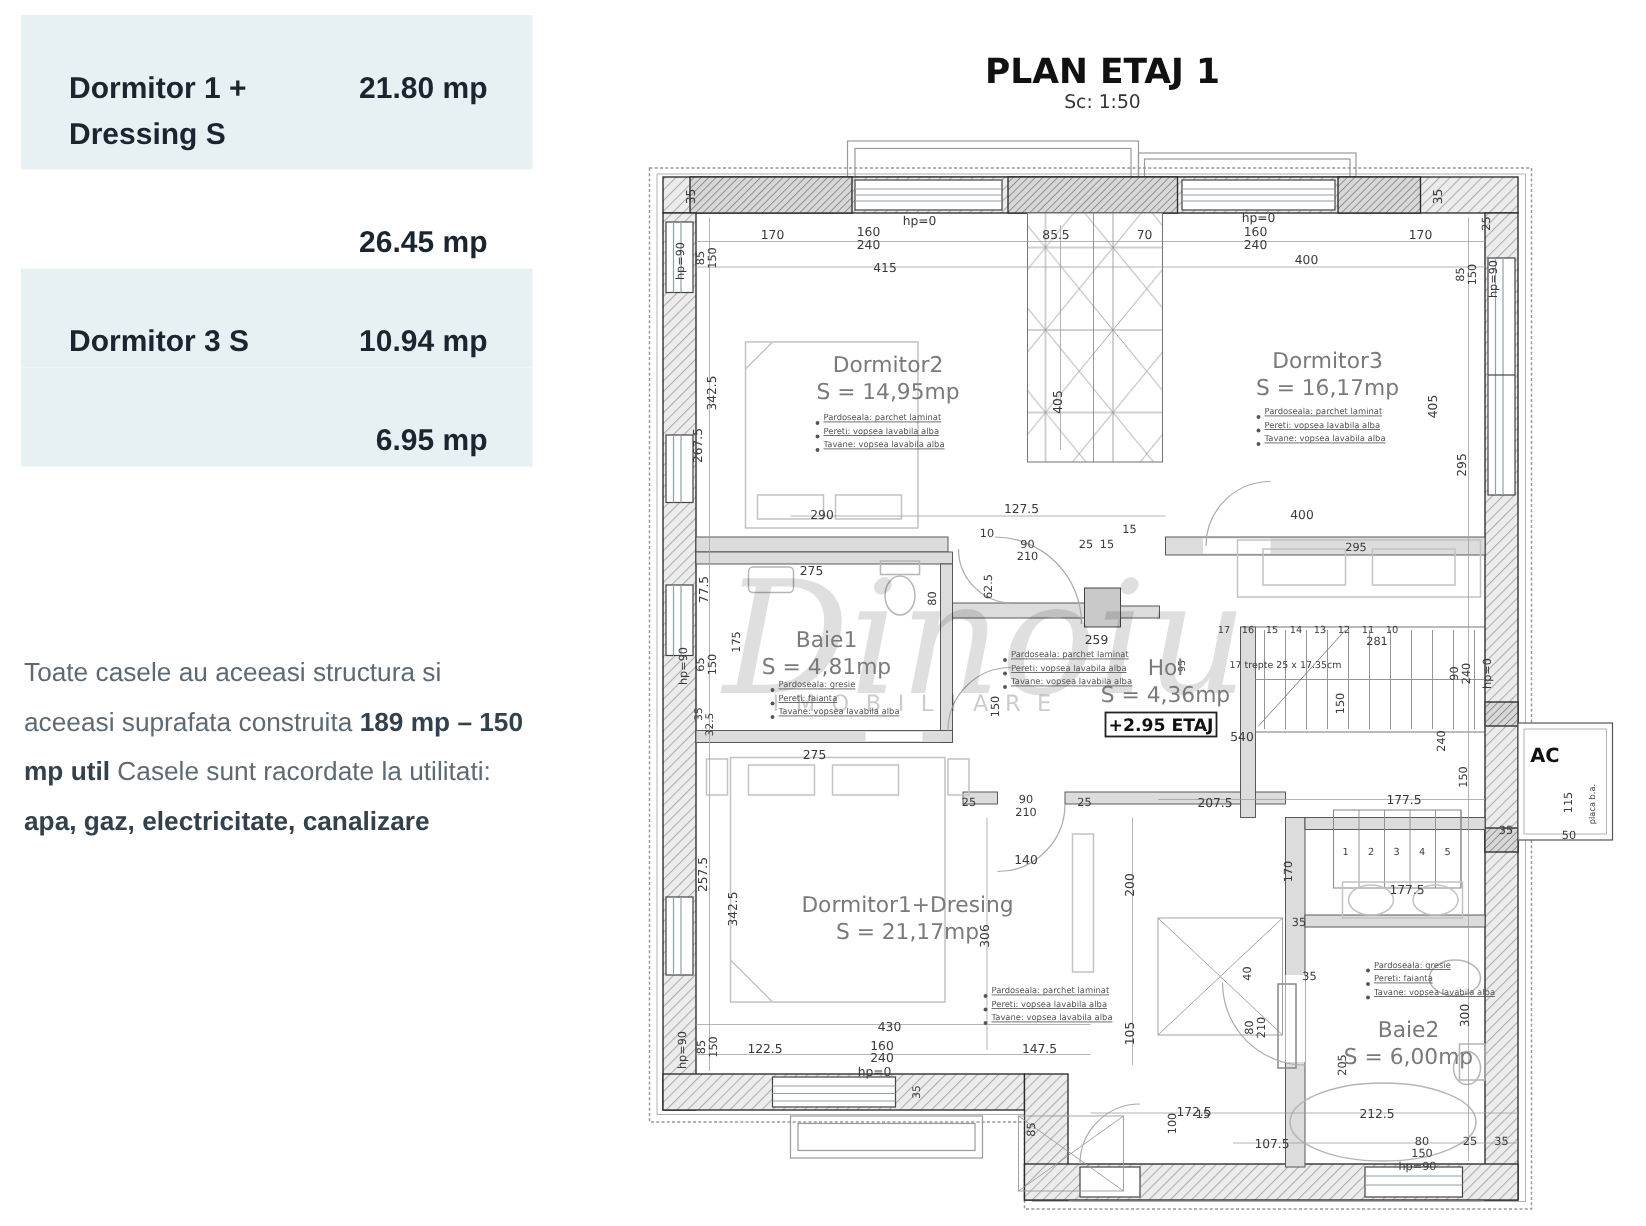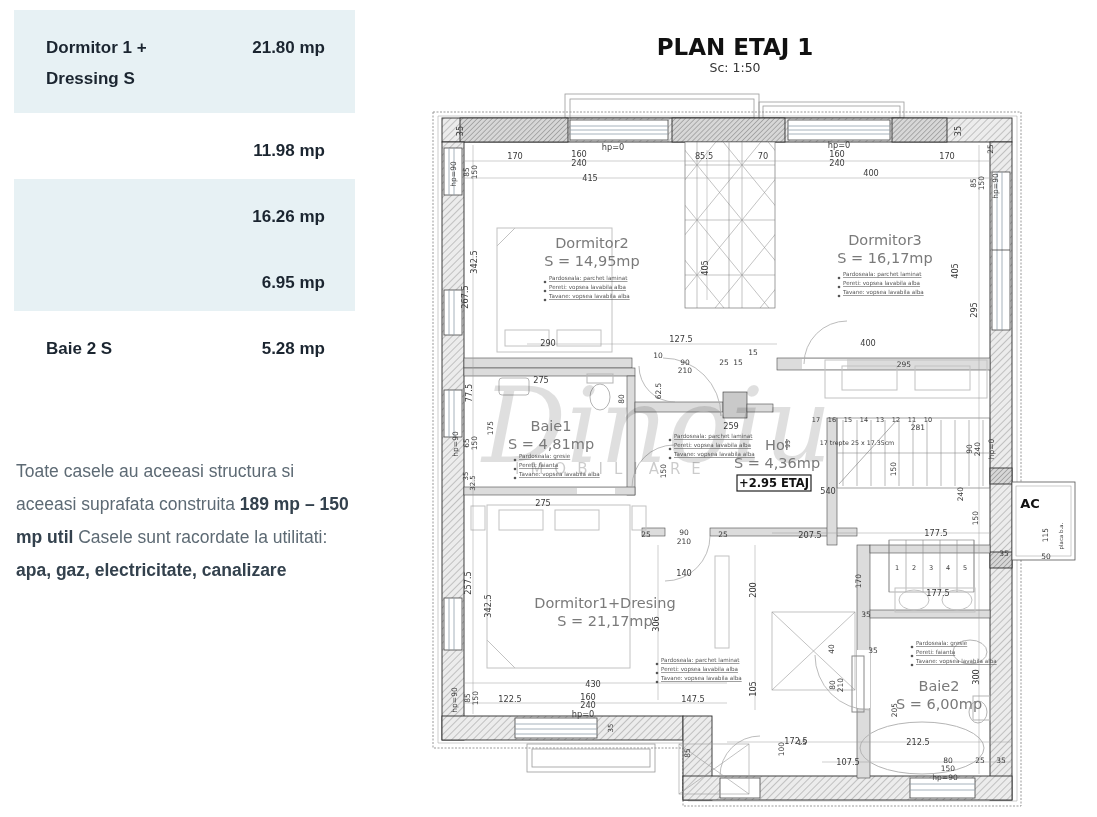--- a/index.html
+++ b/index.html
@@ -1,52 +1,49 @@
 <!DOCTYPE html>
 <html><head>
 <meta charset="utf-8">
 <style>
   html,body{margin:0;padding:0;background:#fff;}
   body{width:1097px;height:817px;position:relative;overflow:hidden;
        font-family:"Liberation Sans",sans-serif;}
   .sidebar{position:absolute;left:14px;top:10px;width:341px;}
   .srow{display:flex;align-items:flex-start;height:66px;box-sizing:border-box;
-        padding:22px 0 0 32px;font-weight:700;font-size:17px;color:#1b2530;}
+        padding:34px 0 0 32px;font-weight:700;font-size:20px;color:#1b2530;}
   .srow:first-child{height:103px;}
   .srow.shaded{background:#e7f1f4;}
   .srow .lbl{width:178px;line-height:31px;}
   .srow .val{margin-left:auto;padding-right:30px;line-height:31px;white-space:nowrap;}
-  .desc{position:absolute;left:16px;top:455px;width:336px;font-size:17.5px;
+  .desc{position:absolute;left:16px;top:432px;width:336px;font-size:17.5px;
         line-height:33px;color:#5d6a74;}
   .desc b{color:#33414d;}
   .plan{position:absolute;left:427px;top:0;width:660px;height:640px;}
   svg text{font-family:"DejaVu Sans",sans-serif;}
   .wm-script{font-family:"DejaVu Serif",serif;font-style:italic;fill:#000;opacity:0.12;}
   .wm-caps{fill:#000;opacity:0.20;letter-spacing:11px;}
 </style>
 </head>
 <body>
 
 <div class="sidebar" id="rows">
     <div class="srow shaded">
       <span class="lbl">Dormitor 1 + Dressing S</span>
       <span class="val">21.80 mp</span>
     </div>
     <div class="srow">
-      <span class="val">11.98 mp</span>
+      <span class="val">26.45 mp</span>
     </div>
     <div class="srow shaded">
-      <span class="val">16.26 mp</span>
+      <span class="lbl">Dormitor 3 S</span>
+      <span class="val">10.94 mp</span>
     </div>
     <div class="srow shaded">
       <span class="val">6.95 mp</span>
-    </div>
-    <div class="srow">
-      <span class="lbl">Baie 2 S</span>
-      <span class="val">5.28 mp</span>
     </div>
   </div>
 
 <div class="desc" id="desc"><span>Toate casele au aceeasi structura si aceeasi suprafata construita </span><b>189 mp – 150 mp util</b><span> Casele sunt racordate la utilitati: </span><b>apa, gaz, electricitate, canalizare</b></div>
 
 <div class="plan">
 <svg viewBox="0 0 660 817" width="660" height="817">
   <defs>
     <pattern id="h1" width="5" height="5" patternUnits="userSpaceOnUse" patternTransform="rotate(45)">
       <rect width="5" height="5" fill="#ececec"></rect>

